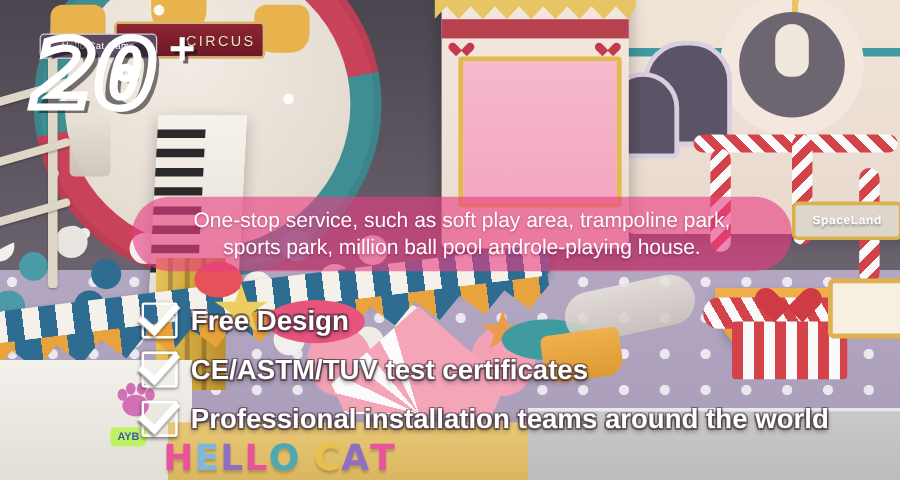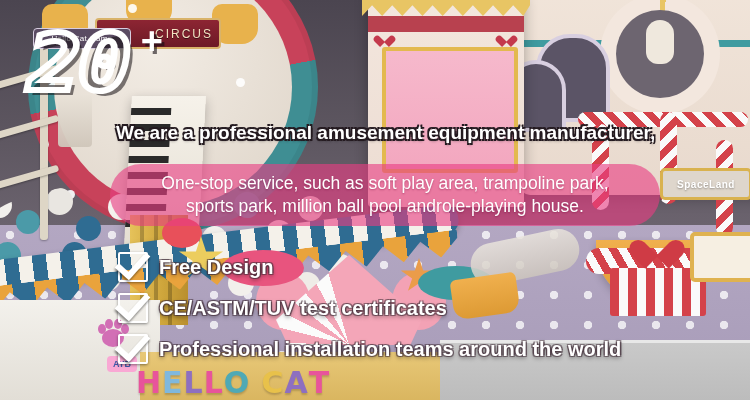--- a/index.html
+++ b/index.html
@@ -154,22 +154,22 @@
     background:linear-gradient(#f3f1ec,#e2ded6);}
   .yellowwall{position:absolute;left:140px;top:352px;width:330px;height:50px;z-index:7;
     background:linear-gradient(#e8c878,#d9b55f);}
 
   
   .hellocat{position:absolute;left:136px;top:358px;width:200px;height:40px;z-index:9;
     display:flex;align-items:flex-end;gap:1px;}
   .hc{font-family:"DejaVu Sans", sans-serif;font-weight:bold;font-size:30px;line-height:1;
     text-shadow:0 2px 2px rgba(0,0,0,.18);}
   .ayb{position:absolute;left:92px;top:356px;width:30px;height:16px;border-radius:4px;
-    background:#f9a8d4;color:#3d5aa8;font-size:9px;font-weight:bold;z-index:10;
-    display:flex;align-items:center;justify-content:center;margin-left:15px;}
+    background:#bef264;color:#3d5aa8;font-size:9px;font-weight:bold;z-index:10;
+    display:flex;align-items:center;justify-content:center;}
   .paw{position:absolute;left:96px;top:318px;width:34px;height:30px;z-index:9;}
 
   
   .star{position:absolute;z-index:6;background:#eccd5e;
     clip-path:polygon(50% 0,61% 35%,98% 35%,68% 57%,79% 91%,50% 70%,21% 91%,32% 57%,2% 35%,39% 35%);}
   .pinkdisc{position:absolute;left:222px;top:250px;width:82px;height:36px;border-radius:50%;background:#e8547e;z-index:6;}
   .tealdisc{position:absolute;left:418px;top:266px;width:76px;height:34px;border-radius:50%;background:#3f9ba0;z-index:6;}
   .reddot{position:absolute;left:162px;top:218px;width:40px;height:30px;border-radius:50%;background:#e8505a;z-index:6;}
 
   
@@ -220,21 +220,21 @@
     border:2.5px solid #ffffff;border-radius:2px;
     box-shadow:0 1px 3px rgba(0,0,0,.45);
   }
   .cbox:after{
     content:"";position:absolute;left:3px;top:-8px;width:13px;height:26px;
     border:solid #ffffff;border-width:0 6px 6px 0;
     transform:rotate(42deg);
     filter:drop-shadow(1px 2px 1px rgba(0,0,0,.45));
   }
   .litem{
-    color:#fff;font-size:20px;font-weight:bold;white-space:nowrap;
+    color:#fff;font-size:23px;font-weight:bold;white-space:nowrap;
     text-shadow:
       -1.3px -1.3px 0 rgba(70,50,60,.55), 1.3px -1.3px 0 rgba(70,50,60,.55),
       -1.3px 1.3px 0 rgba(70,50,60,.55), 1.3px 1.3px 0 rgba(70,50,60,.55),
       0 2px 4px rgba(0,0,0,.5);
   }
 </style>
 </head>
 <body>
 
 <div id="banner">
@@ -388,21 +388,20 @@
       <span class="hc" style="color:#4fa9b5">O</span>
       <span style="width:10px"></span>
       <span class="hc" style="color:#e8c14a">C</span>
       <span class="hc" style="color:#8e6fc0">A</span>
       <span class="hc" style="color:#e8549b">T</span>
     </div>
   </div>
 
   <div class="fg" id="num20">20</div>
   <div class="fg" id="plus">+</div>
-  <div class="fg" id="subtitle">We are a professional amusement equipment manufacturer,</div>
 
   <div class="fg" id="pinkband">
     <div class="pl">One-stop service, such as soft play area, trampoline park,</div>
     <div class="pl">sports park, million ball pool androle-playing house.</div>
   </div>
 
   <div class="fg" id="list">
     <div class="checkrow">
       <span class="cbox"></span>
       <span class="litem">Free Design</span>

